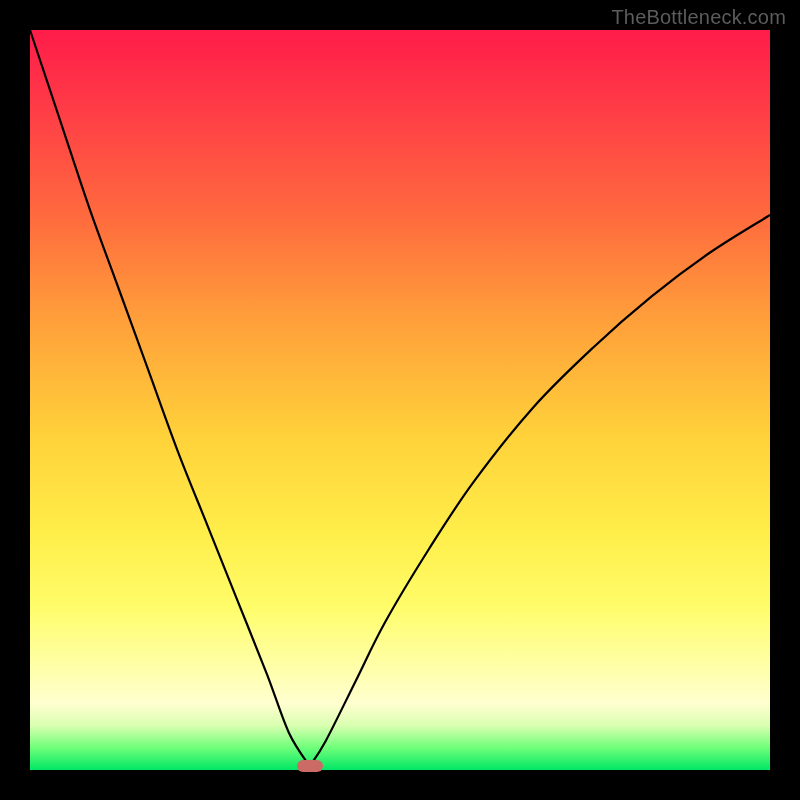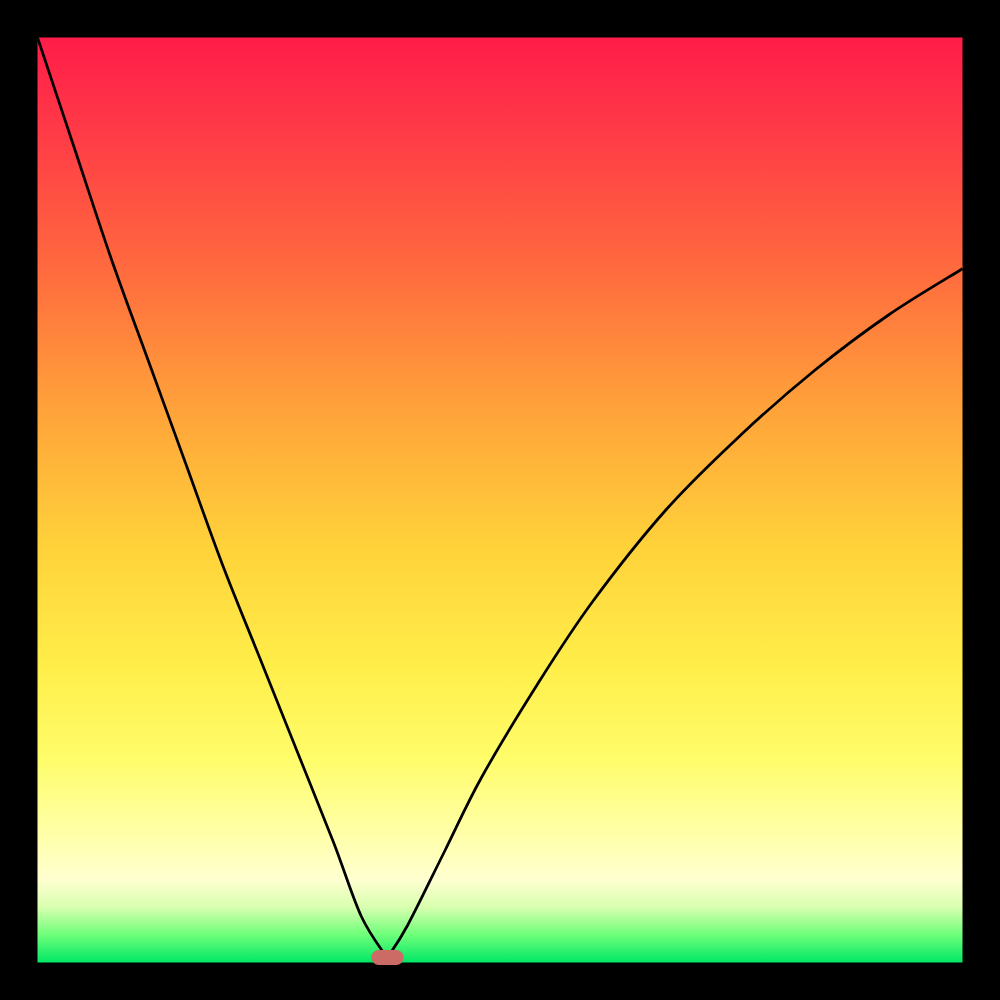--- a/index.html
+++ b/index.html
@@ -63,20 +63,21 @@
     height: 12px;
     background: #cc6b66;
     border-radius: 6px;
   }
 </style>
 </head>
 <body>
 
 <div class="frame">
 
+  <div class="watermark">TheBottleneck.com</div>
 
   <div class="plot-area">
 
     <svg class="curve" viewBox="0 0 740 740" preserveAspectRatio="none">
       <path id="left-branch" d="M 0.00 0.00 C 4.93 14.80, 19.73 59.20, 29.60 88.80 C 39.47 118.40, 49.33 149.23, 59.20 177.60 C 69.07 205.97, 78.93 231.87, 88.80 259.00 C 98.67 286.13, 108.53 313.27, 118.40 340.40 C 128.27 367.53, 138.13 395.90, 148.00 421.80 C 157.87 447.70, 167.73 471.13, 177.60 495.80 C 187.47 520.47, 197.33 545.13, 207.20 569.80 C 217.07 594.47, 228.17 621.60, 236.80 643.80 C 245.43 666.00, 251.85 687.58, 259.00 703.00 C 266.15 718.42, 276.27 730.75, 279.72 736.30" stroke="#000" stroke-width="2.2" fill="none"></path>
       <path id="right-branch" d="M 279.72 736.30 C 282.43 731.98, 288.35 724.58, 296.00 710.40 C 303.65 696.22, 315.73 670.93, 325.60 651.20 C 335.47 631.47, 342.87 614.20, 355.20 592.00 C 367.53 569.80, 384.80 541.43, 399.60 518.00 C 414.40 494.57, 426.73 474.83, 444.00 451.40 C 461.27 427.97, 483.47 399.60, 503.20 377.40 C 522.93 355.20, 542.67 336.70, 562.40 318.20 C 582.13 299.70, 601.87 282.43, 621.60 266.40 C 641.33 250.37, 661.07 235.57, 680.80 222.00 C 700.53 208.43, 730.13 191.17, 740.00 185.00" stroke="#000" stroke-width="2.2" fill="none"></path>
     </svg>
 
     <div id="min-marker" class="marker" style="left: 266.72px; top: 730.3px; background: rgb(204, 107, 102);"></div>
   </div>

